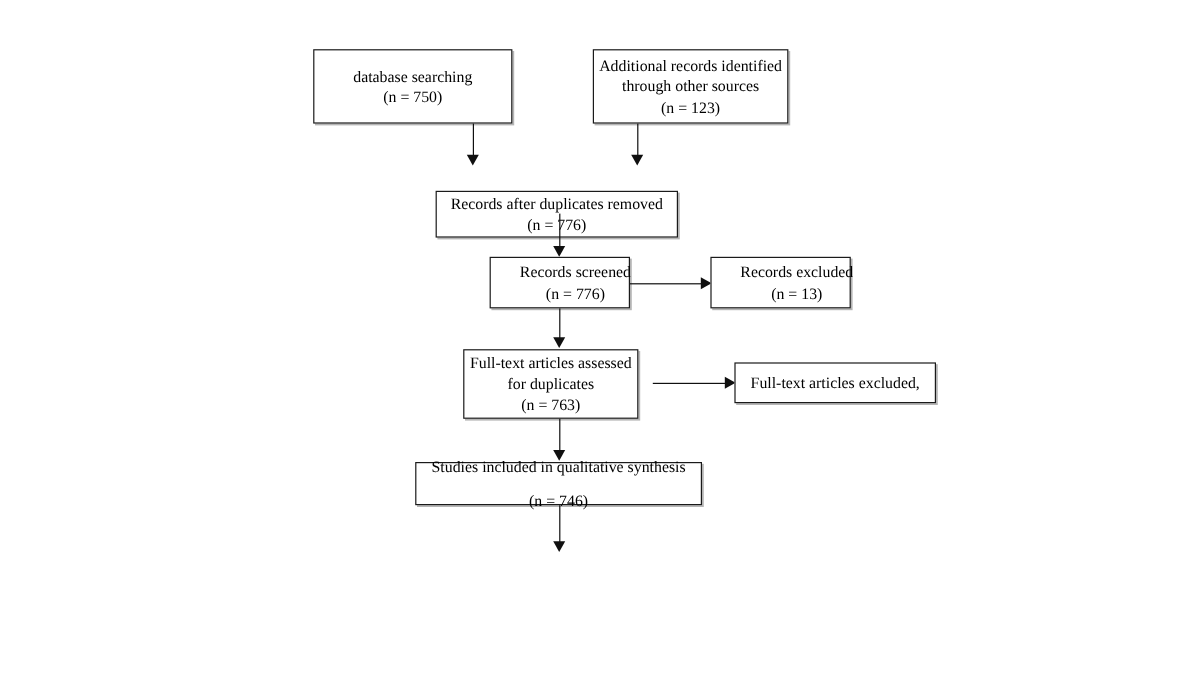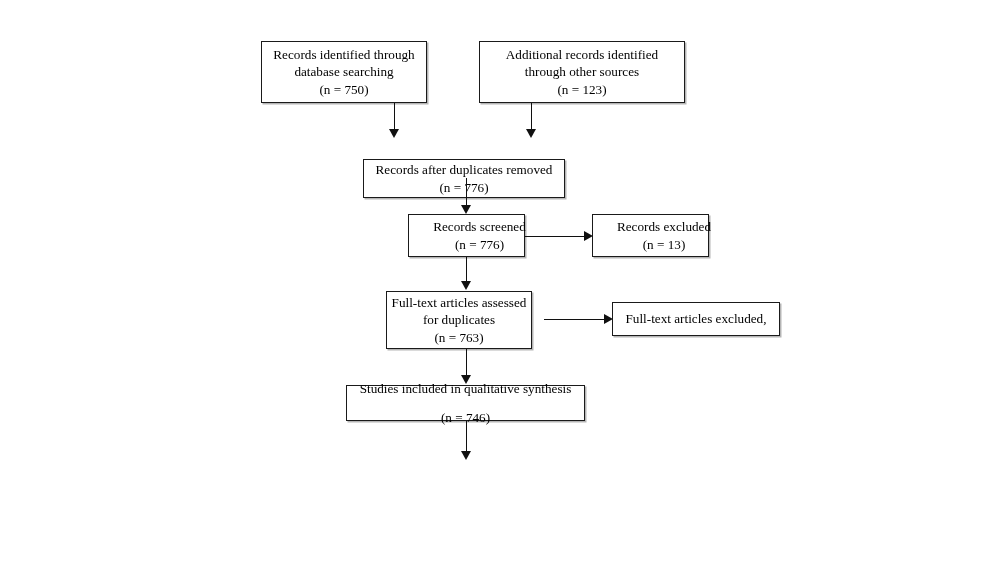--- a/index.html
+++ b/index.html
@@ -66,26 +66,25 @@
     border-bottom: 5px solid transparent;
     border-left: 9px solid #101010;
   }
 </style>
 </head>
 <body>
 
 <div id="canvas">
 
   <div class="node" style="left:261px; top:41px; width:166px; height:62px;">
-    <span class="ln">Records identified through</span>
     <span class="ln">database searching</span>
     <span class="ln">(n = 750)</span>
   </div>
 
-  <div class="node" style="left:479px; top:41px; width:206px; height:62px;">
+  <div class="node" style="left:494px; top:41px; width:163px; height:62px;">
     <span class="ln">Additional records identified</span>
     <span class="ln">through other sources</span>
     <span class="ln">(n = 123)</span>
   </div>
 
   <div class="vline" style="left:394px; top:103px; height:27px;"></div>
   <div class="arrow-down" style="left:389px; top:129px;"></div>
 
   <div class="vline" style="left:531px; top:103px; height:27px;"></div>
   <div class="arrow-down" style="left:526px; top:129px;"></div>

